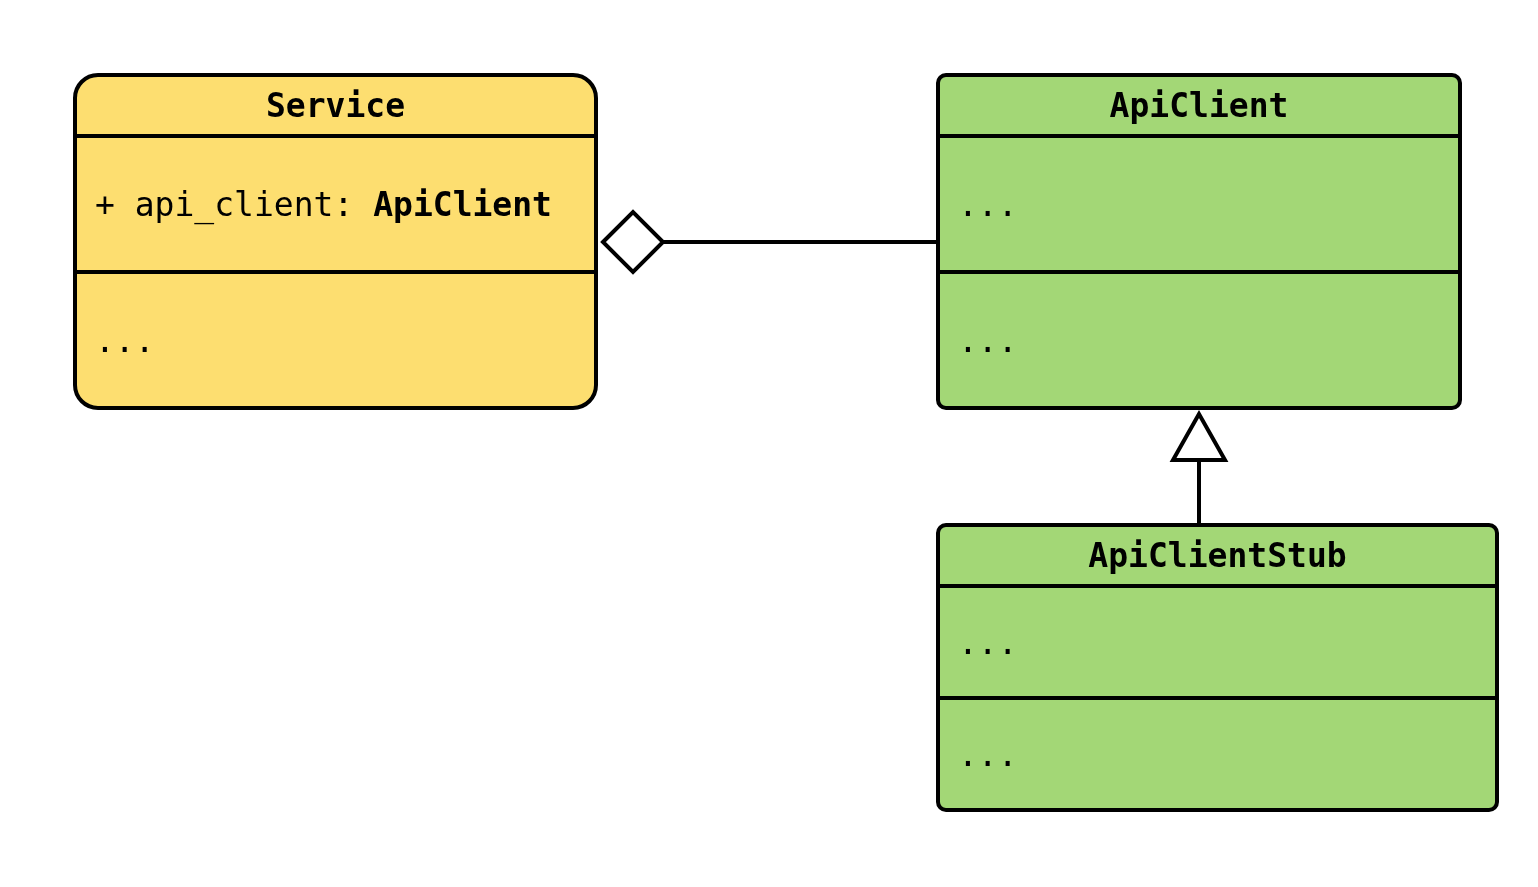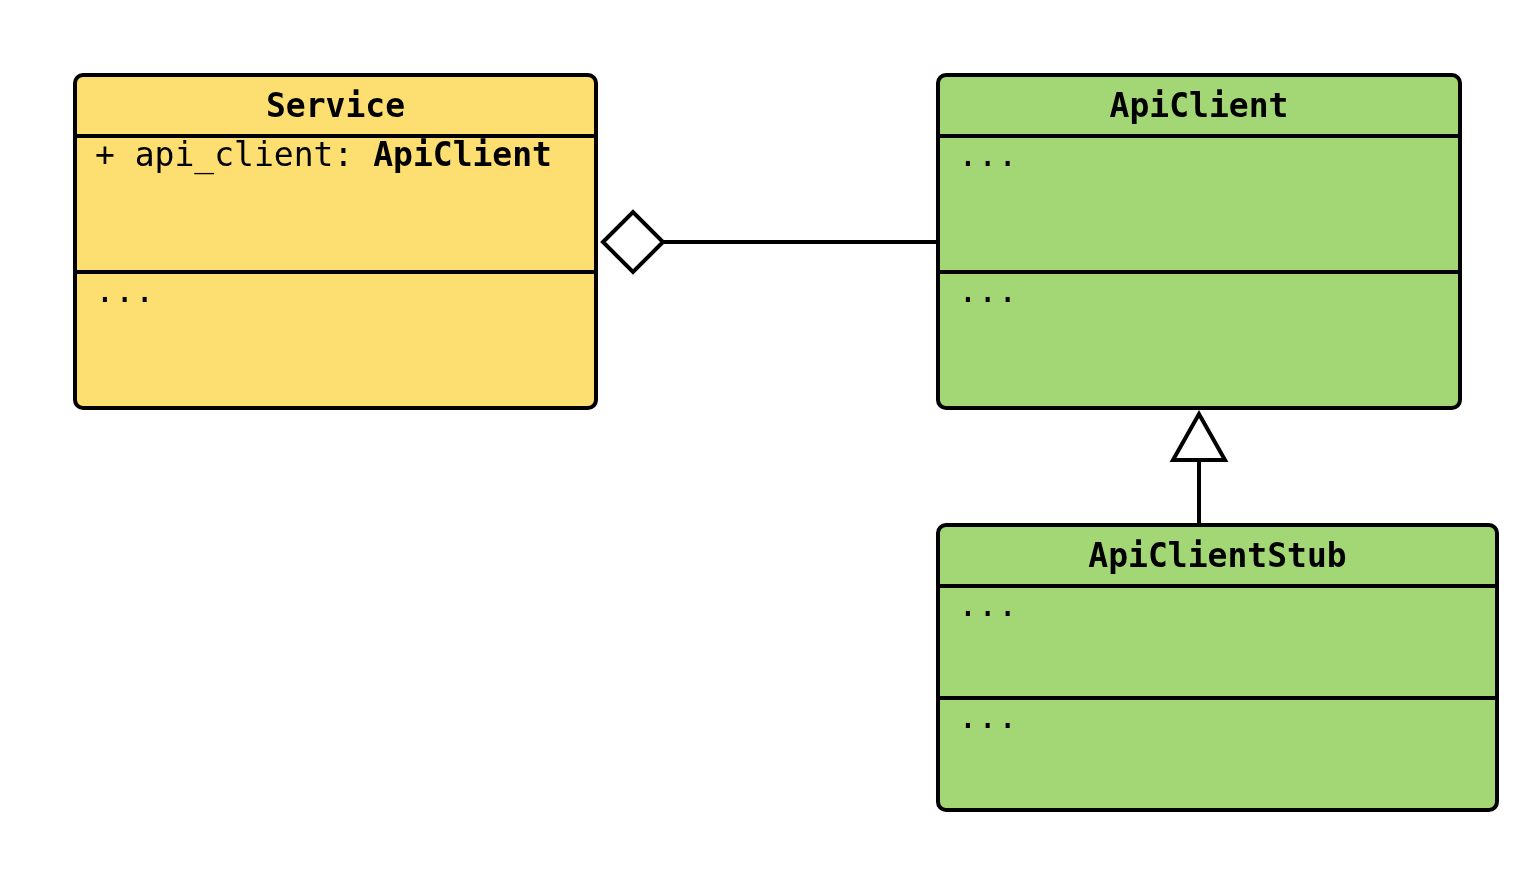--- a/index.html
+++ b/index.html
@@ -29,36 +29,37 @@
     pointer-events: none;
   }
   .class-box {
     position: absolute;
     border: 4px solid var(--stroke);
     border-radius: 10px;
     display: flex;
     flex-direction: column;
     overflow: hidden;
   }
-  .class-box.yellow { background: var(--service-fill); }
+  .class-box.yellow { background: var(--service-fill); border-radius: 25px; }
   .class-box.green  { background: var(--client-fill); }
   .class-header {
     height: 61px;
     flex: 0 0 61px;
     border-bottom: 4px solid var(--stroke);
     display: flex;
     align-items: center;
     justify-content: center;
     font-weight: bold;
     font-size: 33px;
     line-height: 1;
   }
   .class-section {
     flex: 1 1 0;
     display: flex;
+    align-items: center;
     padding-left: 18px;
     font-size: 33px;
     line-height: 1;
   }
   .class-section.with-sep { border-bottom: 4px solid var(--stroke); }
   .attr-type { font-weight: bold; }
 </style>
 </head>
 <body>
 

